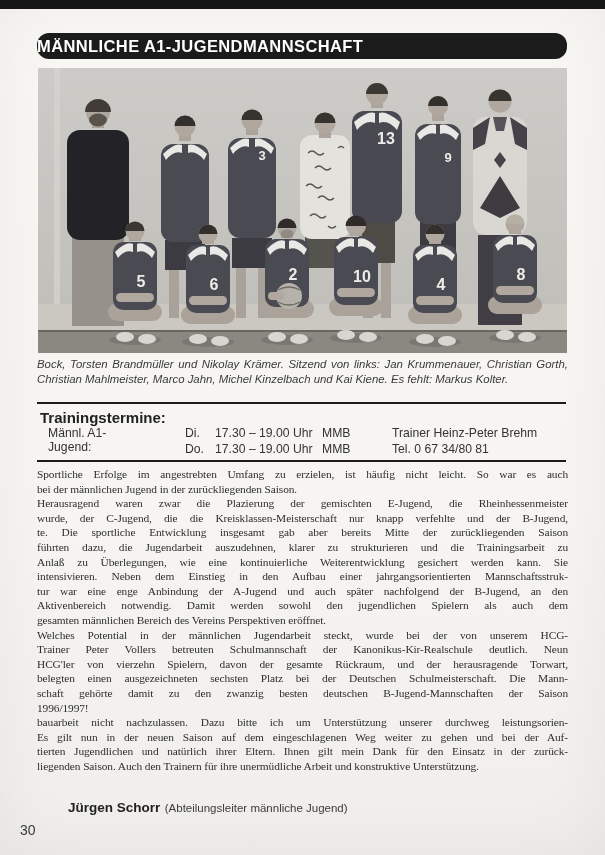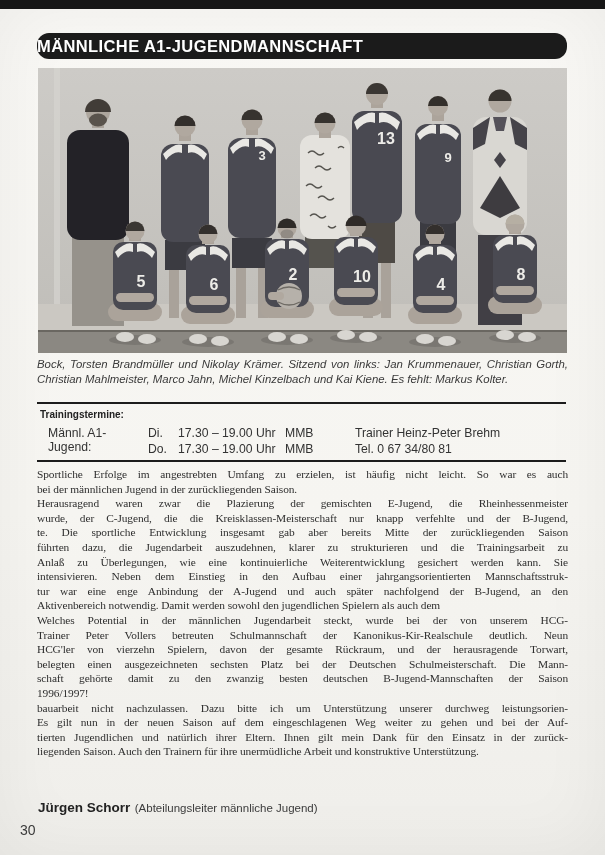--- a/index.html
+++ b/index.html
@@ -46,47 +46,47 @@
     font-size: 11.4px; line-height: 15.4px;
     color: #3a3a3a;
   }
 
   .rule { position: absolute; left: 37px; width: 529px; height: 2px; background: #1c1c1c; border: 0; }
   .rule-1 { top: 402px; }
   .rule-2 { top: 460px; }
 
   .training-title {
     position: absolute; left: 40px; top: 409px;
-    font-size: 10px; font-weight: bold; color: #222;
+    font-size: 15px; font-weight: bold; color: #222;
   }
   .training-row {
     position: absolute; left: 48px; width: 520px;
     display: flex; font-size: 12.2px; color: #333;
   }
   .training-row.r0 { top: 426px; }
   .training-row.r1 { top: 442px; }
   .c-team  { width: 100px; }
-  .c-day   { width: 30px; }
+  .c-day   { width: 30px; margin-left: 37px; }
   .c-time  { width: 107px; }
   .c-venue { width: 70px; }
   .c-info  { flex: 1; }
 
   .bodytext {
     position: absolute; left: 37px; top: 467px; width: 531px;
     font-size: 11.4px; line-height: 14.6px;
     letter-spacing: -0.1px;
     color: #2e2e2e;
     font-family: Liberation Serif, serif;
   }
   .para .line { text-align: justify; text-align-last: justify; }
   .para .line:last-child { text-align-last: left; }
   .caption.para .line:last-child { text-align-last: left; }
 
   .signature { position: absolute; left: 38px; top: 798px; color: #222; }
-  .sig-name { font-size: 13.5px; font-weight: bold; }
+  .sig-name { font-size: 13.5px; font-weight: bold; margin-left: 30px; }
   .sig-role { font-size: 11.5px; color: #3c3c3c; }
 
   .page-number {
     position: absolute; left: 20px; top: 822px;
     font-size: 14px; color: #3a3a3a;
   }
 </style>
 </head>
 <body>
 
@@ -330,20 +330,21 @@
       </div>
     <div class="para">
         <div class="line">Herausragend waren zwar die Plazierung der gemischten E-Jugend, die Rheinhessenmeister</div>
         <div class="line">wurde, der C-Jugend, die die Kreisklassen-Meisterschaft nur knapp verfehlte und der B-Jugend,</div>
         <div class="line">te. Die sportliche Entwicklung insgesamt gab aber bereits Mitte der zurückliegenden Saison</div>
         <div class="line">führten dazu, die Jugendarbeit auszudehnen, klarer zu strukturieren und die Trainingsarbeit zu</div>
         <div class="line">Anlaß zu Überlegungen, wie eine kontinuierliche Weiterentwicklung gesichert werden kann. Sie</div>
         <div class="line">intensivieren. Neben dem Einstieg in den Aufbau einer jahrgangsorientierten Mannschaftsstruk-</div>
         <div class="line">tur war eine enge Anbindung der A-Jugend und auch später nachfolgend der B-Jugend, an den</div>
         <div class="line">Aktivenbereich notwendig. Damit werden sowohl den jugendlichen Spielern als auch dem</div>
+        <div class="line">gesamten männlichen Bereich des Vereins Perspektiven eröffnet.</div>
       </div>
     <div class="para">
         <div class="line">Welches Potential in der männlichen Jugendarbeit steckt, wurde bei der von unserem HCG-</div>
         <div class="line">Trainer Peter Vollers betreuten Schulmannschaft der Kanonikus-Kir-Realschule deutlich. Neun</div>
         <div class="line">HCG'ler von vierzehn Spielern, davon der gesamte Rückraum, und der herausragende Torwart,</div>
         <div class="line">belegten einen ausgezeichneten sechsten Platz bei der Deutschen Schulmeisterschaft. Die Mann-</div>
         <div class="line">schaft gehörte damit zu den zwanzig besten deutschen B-Jugend-Mannschaften der Saison</div>
         <div class="line">1996/1997!</div>
       </div>
     <div class="para">

